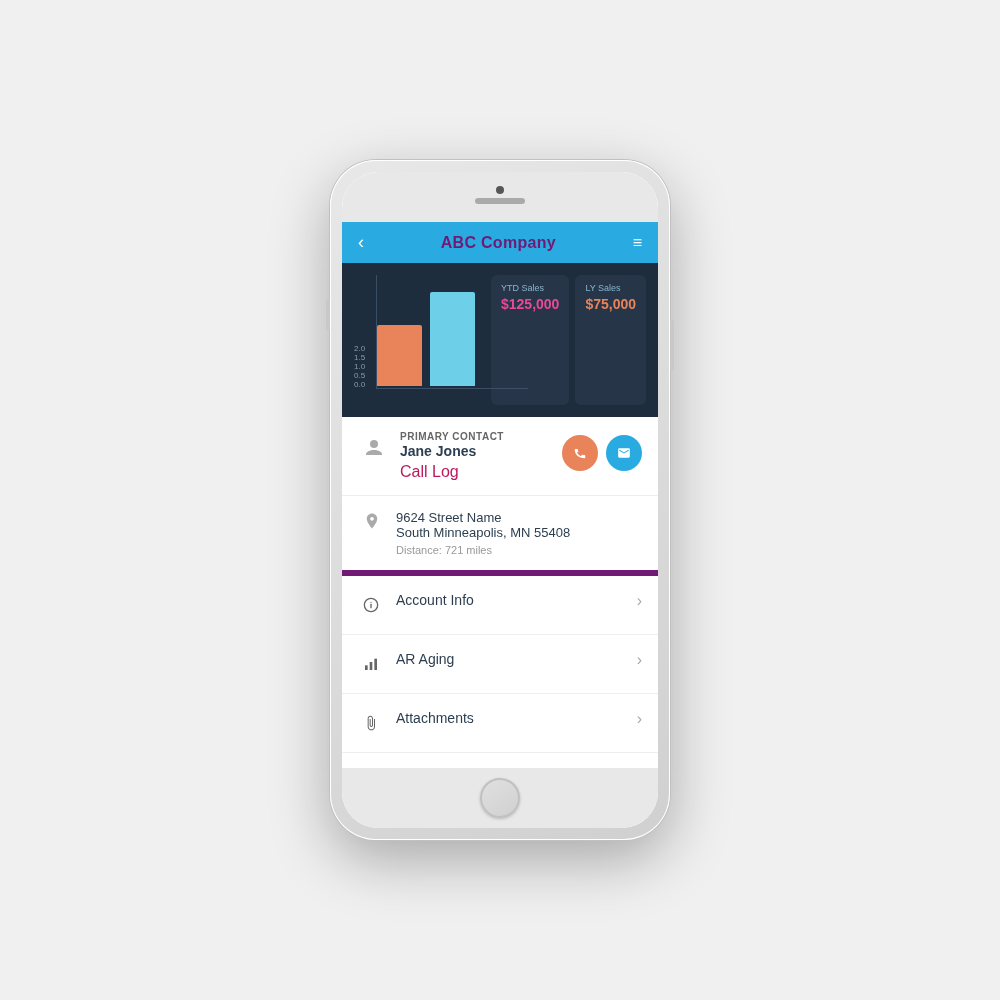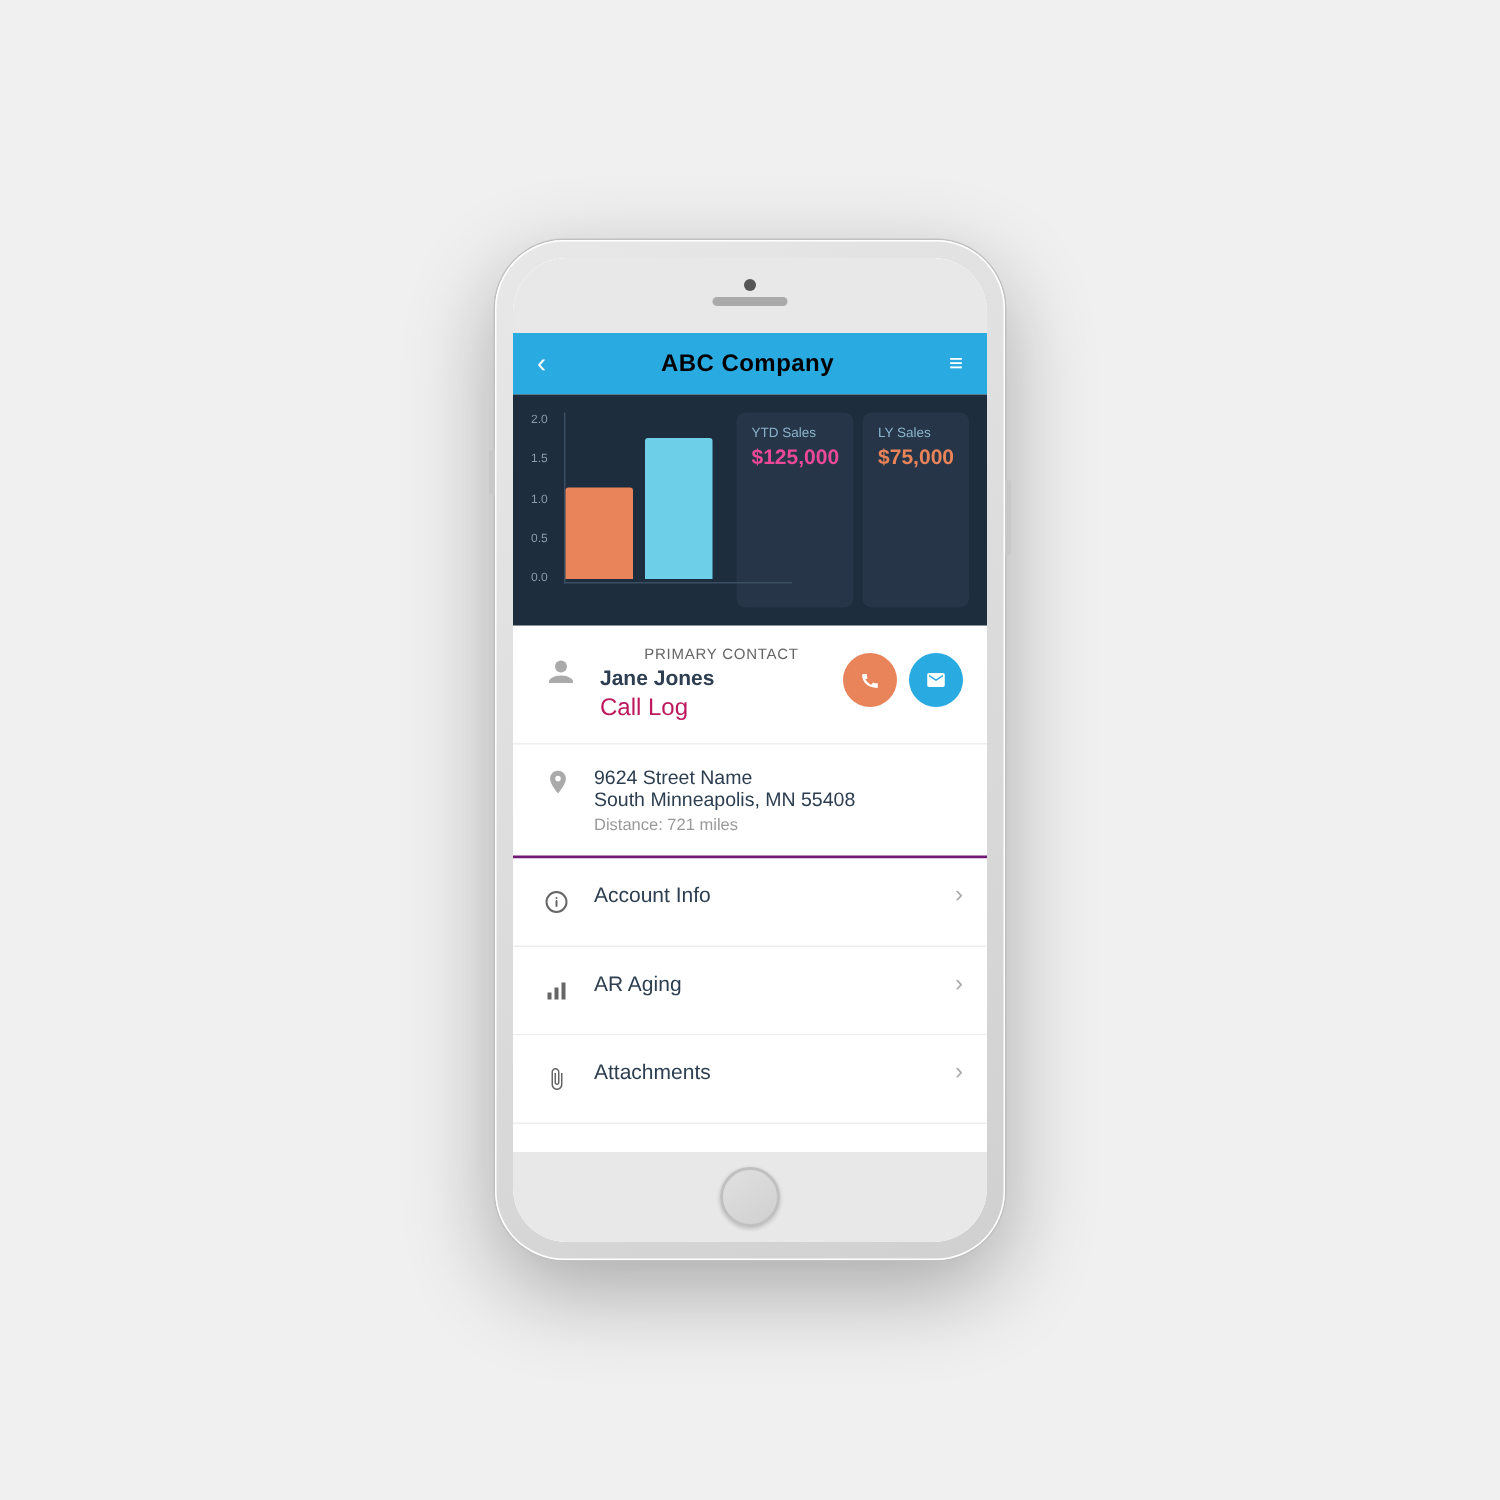--- a/index.html
+++ b/index.html
@@ -108,21 +108,21 @@
       justify-content: space-between;
       padding: 10px 16px;
       flex-shrink: 0;
     }
     .header-back {
       color: #ffffff;
       font-size: 18px;
       cursor: pointer;
     }
     .header-title {
-      color: #000000;
+      color: #701a75;
       font-size: 16px;
       font-weight: 600;
       letter-spacing: 0.3px;
     }
     .header-menu {
       color: #ffffff;
       font-size: 16px;
       cursor: pointer;
     }
 
@@ -142,21 +142,21 @@
       padding-bottom: 16px;
     }
 
     .y-axis {
       position: absolute;
       left: 0;
       top: 0;
       bottom: 16px;
       display: flex;
       flex-direction: column;
-      justify-content: space-between;
+      justify-content: flex-end;
       padding-right: 4px;
     }
     .y-label {
       color: #8a9bb0;
       font-size: 8px;
       text-align: right;
     }
 
     .bars-container {
       position: absolute;
@@ -229,24 +229,23 @@
       align-items: center;
       justify-content: center;
       margin-top: 2px;
     }
     .contact-details {
       flex: 1;
     }
     .contact-label {
       font-size: 10px;
       color: #666;
-      font-weight: 400;
+      font-weight: 700;
       letter-spacing: 0.5px;
       text-transform: uppercase;
-      text-align: center;
     }
     .contact-name {
       font-size: 14px;
       color: #2c3e50;
       font-weight: 600;
       margin-top: 1px;
     }
     .call-log-link {
       color: #be185d;
       font-size: 16px;
@@ -272,21 +271,21 @@
       color: white;
     }
     .btn-phone { background: #e8835a; }
     .btn-email { background: #29abe2; }
 
     
     .address-section {
       padding: 14px 16px;
       display: flex;
       align-items: flex-start;
-      border-bottom: 2px solid #701a75;
+      border-bottom: 6px solid #701a75;
     }
     .address-icon {
       width: 28px;
       margin-right: 10px;
       flex-shrink: 0;
       display: flex;
       align-items: flex-start;
       justify-content: center;
       padding-top: 2px;
     }

